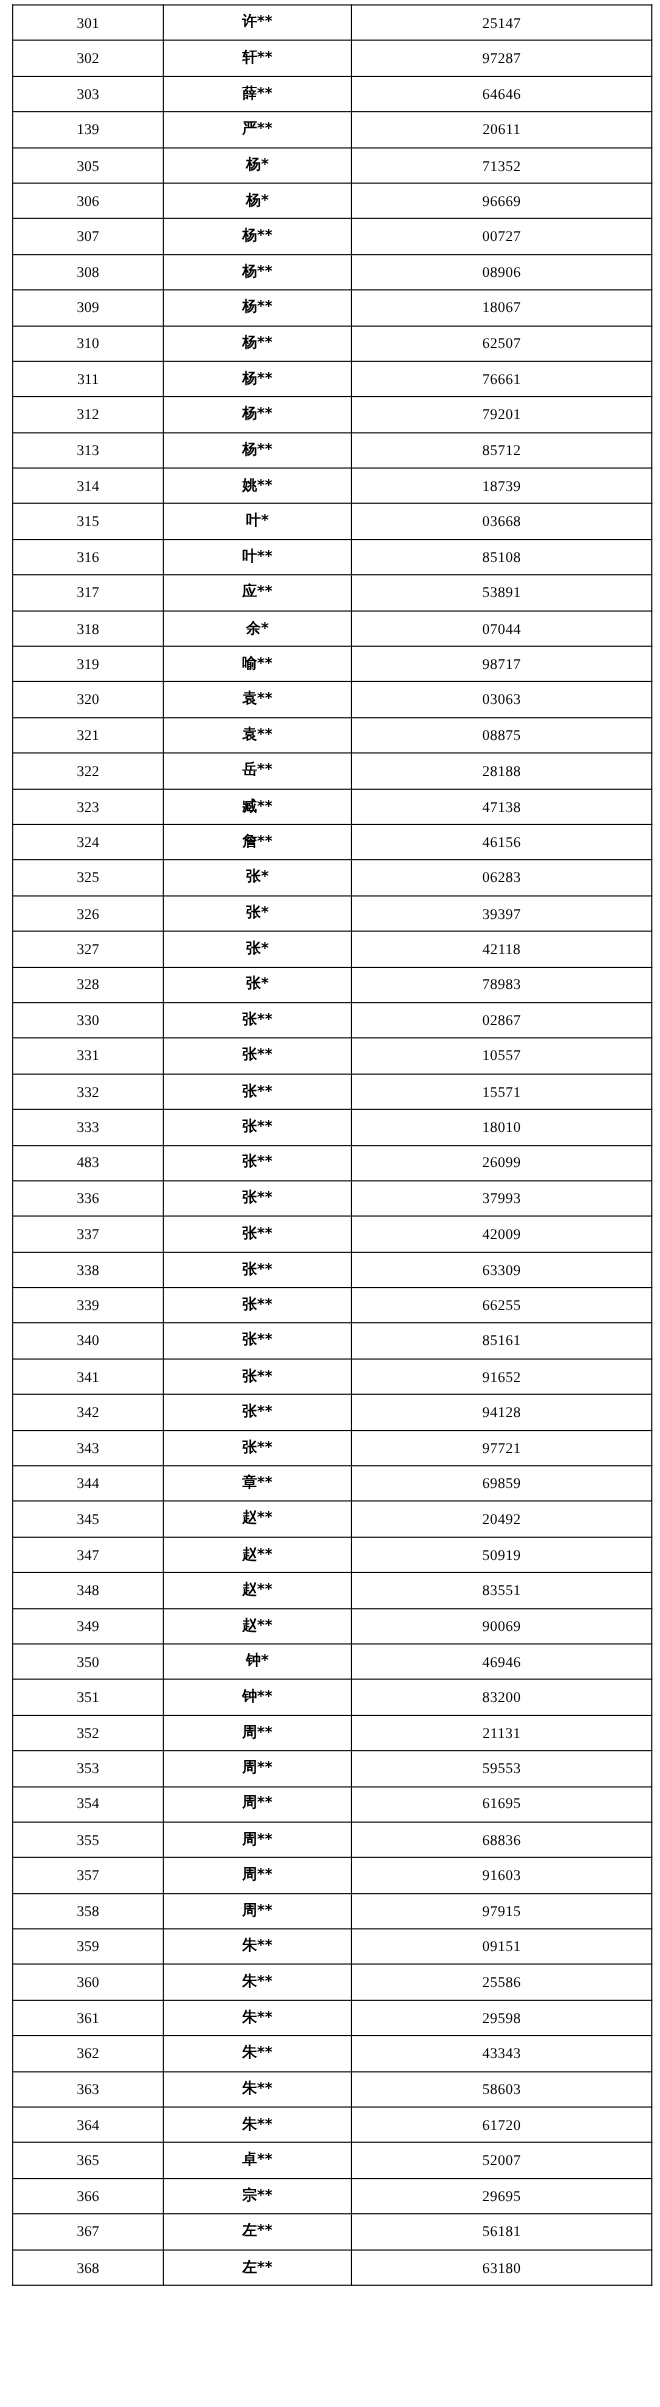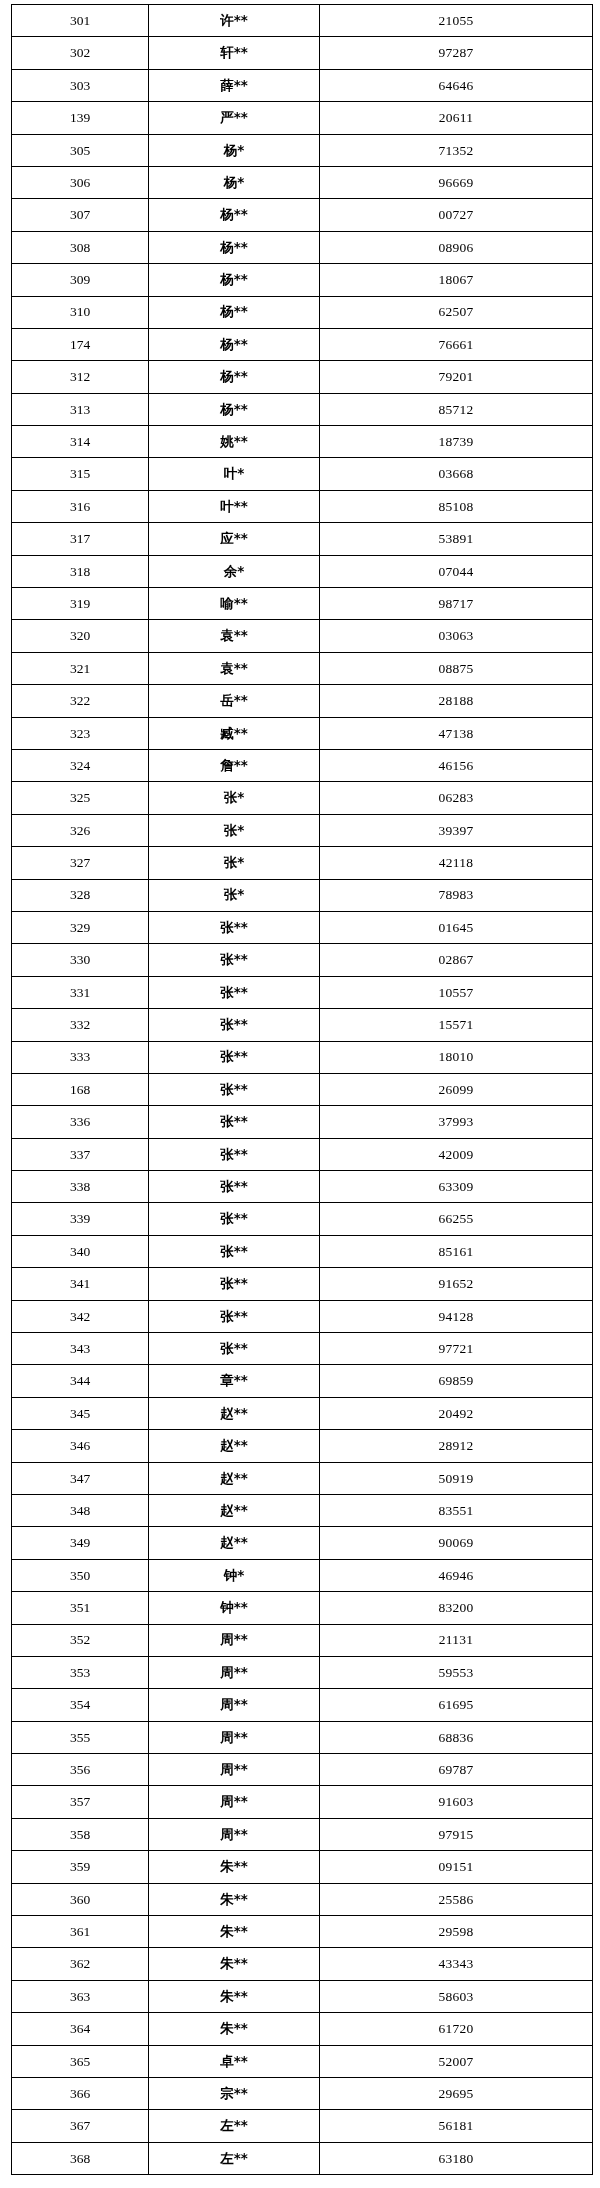--- a/index.html
+++ b/index.html
@@ -50,21 +50,21 @@
 </style>
 </head>
 <body>
 
 <div class="page">
   <table class="data-table">
     <tbody>
         <tr>
           <td class="col-index">301</td>
           <td class="col-name">许**</td>
-          <td class="col-code">21055</td>
+          <td class="col-code">25147</td>
         </tr>
         <tr>
           <td class="col-index">302</td>
           <td class="col-name">轩**</td>
           <td class="col-code">97287</td>
         </tr>
         <tr>
           <td class="col-index">303</td>
           <td class="col-name">薛**</td>
           <td class="col-code">64646</td>
@@ -98,21 +98,21 @@
           <td class="col-index">309</td>
           <td class="col-name">杨**</td>
           <td class="col-code">18067</td>
         </tr>
         <tr>
           <td class="col-index">310</td>
           <td class="col-name">杨**</td>
           <td class="col-code">62507</td>
         </tr>
         <tr>
-          <td class="col-index">174</td>
+          <td class="col-index">311</td>
           <td class="col-name">杨**</td>
           <td class="col-code">76661</td>
         </tr>
         <tr>
           <td class="col-index">312</td>
           <td class="col-name">杨**</td>
           <td class="col-code">79201</td>
         </tr>
         <tr>
           <td class="col-index">313</td>
@@ -188,46 +188,41 @@
           <td class="col-index">327</td>
           <td class="col-name">张*</td>
           <td class="col-code">42118</td>
         </tr>
         <tr>
           <td class="col-index">328</td>
           <td class="col-name">张*</td>
           <td class="col-code">78983</td>
         </tr>
         <tr>
-          <td class="col-index">329</td>
-          <td class="col-name">张**</td>
-          <td class="col-code">01645</td>
-        </tr>
-        <tr>
           <td class="col-index">330</td>
           <td class="col-name">张**</td>
           <td class="col-code">02867</td>
         </tr>
         <tr>
           <td class="col-index">331</td>
           <td class="col-name">张**</td>
           <td class="col-code">10557</td>
         </tr>
         <tr>
           <td class="col-index">332</td>
           <td class="col-name">张**</td>
           <td class="col-code">15571</td>
         </tr>
         <tr>
           <td class="col-index">333</td>
           <td class="col-name">张**</td>
           <td class="col-code">18010</td>
         </tr>
         <tr>
-          <td class="col-index">168</td>
+          <td class="col-index">483</td>
           <td class="col-name">张**</td>
           <td class="col-code">26099</td>
         </tr>
         <tr>
           <td class="col-index">336</td>
           <td class="col-name">张**</td>
           <td class="col-code">37993</td>
         </tr>
         <tr>
           <td class="col-index">337</td>
@@ -268,25 +263,20 @@
           <td class="col-index">344</td>
           <td class="col-name">章**</td>
           <td class="col-code">69859</td>
         </tr>
         <tr>
           <td class="col-index">345</td>
           <td class="col-name">赵**</td>
           <td class="col-code">20492</td>
         </tr>
         <tr>
-          <td class="col-index">346</td>
-          <td class="col-name">赵**</td>
-          <td class="col-code">28912</td>
-        </tr>
-        <tr>
           <td class="col-index">347</td>
           <td class="col-name">赵**</td>
           <td class="col-code">50919</td>
         </tr>
         <tr>
           <td class="col-index">348</td>
           <td class="col-name">赵**</td>
           <td class="col-code">83551</td>
         </tr>
         <tr>
@@ -316,25 +306,20 @@
         </tr>
         <tr>
           <td class="col-index">354</td>
           <td class="col-name">周**</td>
           <td class="col-code">61695</td>
         </tr>
         <tr>
           <td class="col-index">355</td>
           <td class="col-name">周**</td>
           <td class="col-code">68836</td>
-        </tr>
-        <tr>
-          <td class="col-index">356</td>
-          <td class="col-name">周**</td>
-          <td class="col-code">69787</td>
         </tr>
         <tr>
           <td class="col-index">357</td>
           <td class="col-name">周**</td>
           <td class="col-code">91603</td>
         </tr>
         <tr>
           <td class="col-index">358</td>
           <td class="col-name">周**</td>
           <td class="col-code">97915</td>

